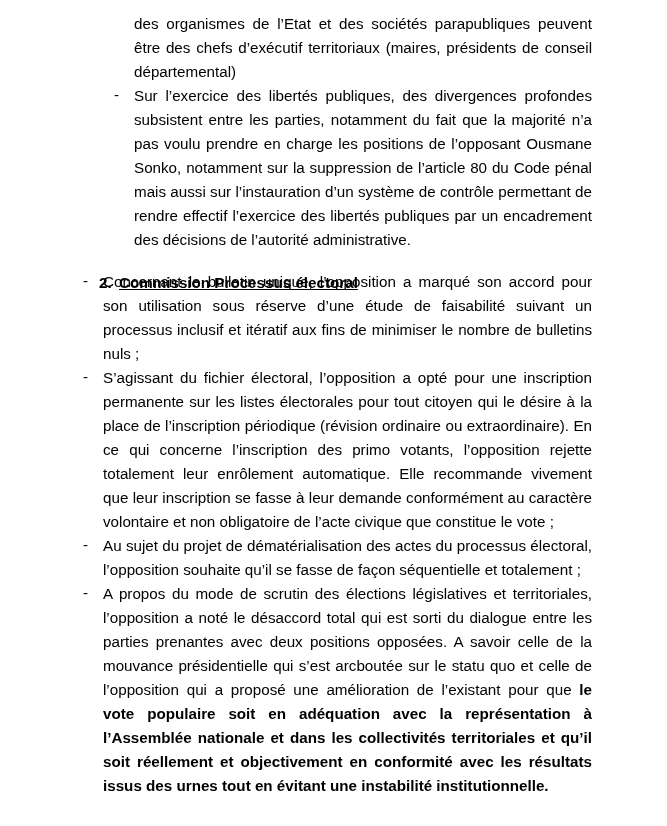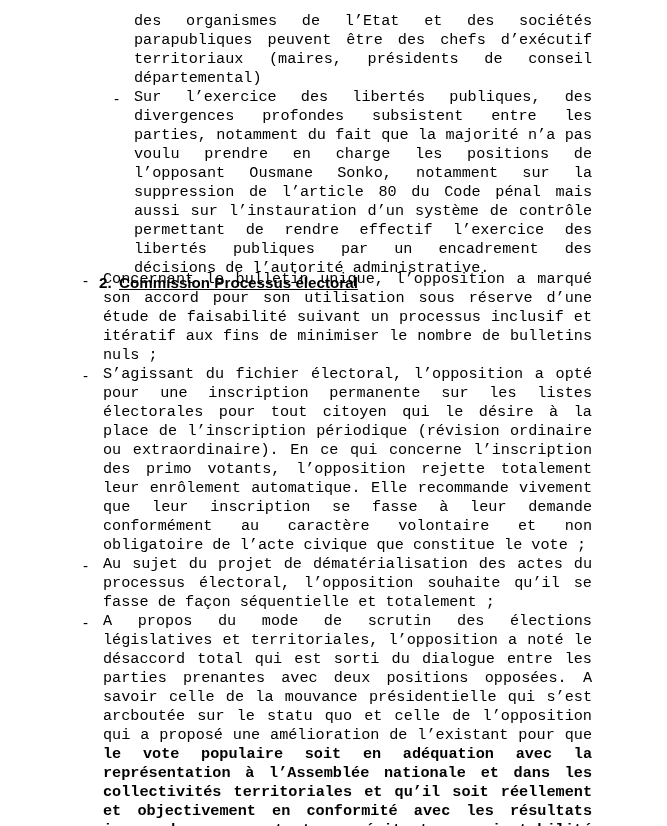--- a/index.html
+++ b/index.html
@@ -1,19 +1,19 @@
 <!DOCTYPE html>
 <html><head>
 <meta charset="utf-8">
 <style>
   html, body { margin:0; padding:0; background:#ffffff; }
   body { width:667px; height:826px; overflow:hidden; position:relative;
          font-family:"Liberation Sans", sans-serif; font-size:15.2px; color:#000; }
   .page { position:absolute; left:0; top:0; width:667px; }
-  .para { text-align:justify; line-height:19px; margin:0;font-family:Liberation Mono, monospace; }
+  .para { text-align:justify; line-height:24px; margin:0; }
   .blockA { position:absolute; left:134px; top:12px; width:458px; }
   .item { position:relative; margin:0; }
   .dash { position:absolute; left:-22px; top:0; line-height:21.3px; }
   .blockA .dash { left:-20px; }
   .heading { position:absolute; left:91px; top:264px; font-weight:bold; line-height:21.3px; margin:8px;text-decoration:underline; }
   .heading .num { display:inline-block; width:20px; }
   .blockB { position:absolute; left:103px; top:270px; width:489px; }
   .blockB .dash { left:-20px; }
   .bold-part { font-weight:bold; }
 </style>

